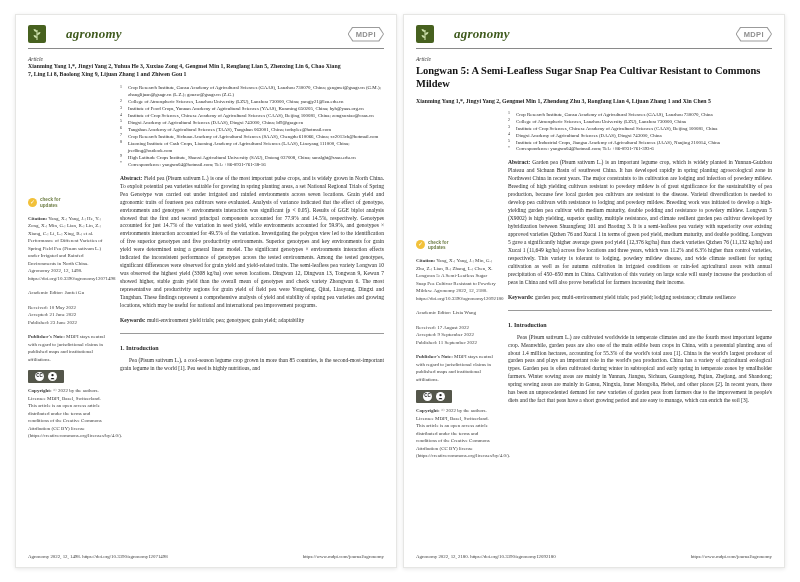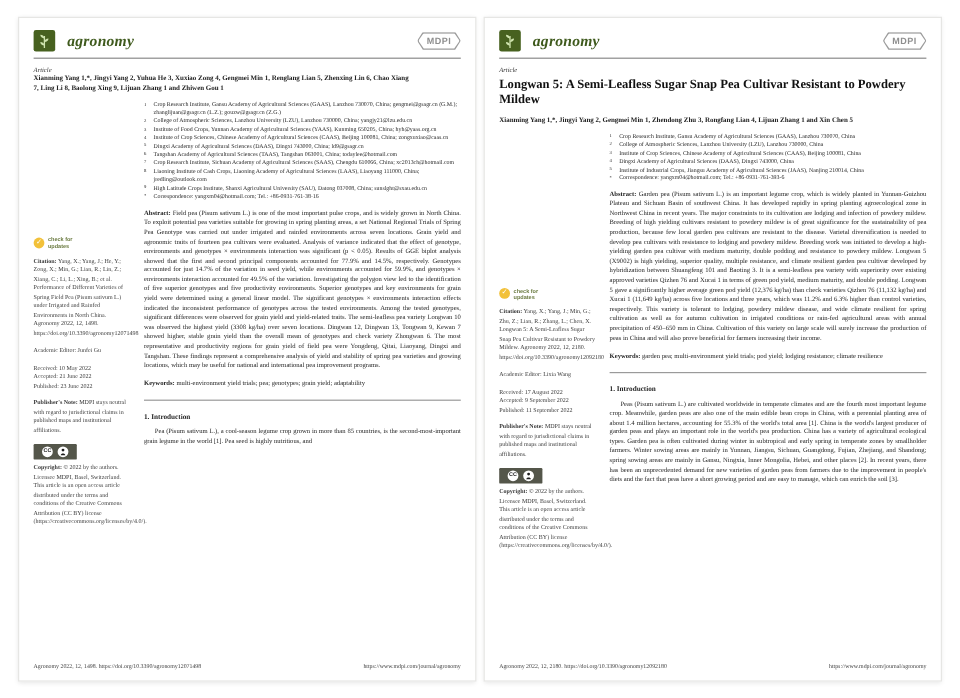--- a/index.html
+++ b/index.html
@@ -9,21 +9,21 @@
     overflow:hidden;
   }
   .spread { display:flex; gap:6px; padding:14px 15px; }
   .page {
     width:382px; height:554px; background:#fff; position:relative;
     border:1px solid #e6e6e4; box-shadow:0 1px 4px rgba(0,0,0,0.10);
     padding:10px 12px 8px 12px; overflow:hidden;
   }
   
   .hdr { display:flex; align-items:center; justify-content:space-between; }
-  .logo-wrap { display:flex; align-items:center; gap:10px; }
+  .logo-wrap { display:flex; align-items:center; gap:20px; }
   .logo-sq { width:18px; height:18px; background:#47611f; border-radius:2px;
     display:flex; align-items:center; justify-content:center; }
   .jname { font-style:italic; font-weight:bold; font-size:13px; color:#3f5a1d; letter-spacing:0.2px; }
   .mdpi-badge { background:#9b9b9b; padding:1px;
     clip-path:polygon(13% 0,87% 0,100% 50%,87% 100%,13% 100%,0 50%);margin-left:40px; }
   .mdpi-inner { background:#fff; padding:2px 7px;
     clip-path:polygon(13% 0,87% 0,100% 50%,87% 100%,13% 100%,0 50%);
     font-family:"Liberation Sans",sans-serif; font-weight:bold; font-size:7.5px; color:#8f8f8f; letter-spacing:0.4px;}
   .hdr-rule { border-top:1px solid #8a8a8a; margin-top:5px; }
   .article-label { font-style:italic; font-size:5.5px; color:#333; margin-top:7px; }
@@ -199,21 +199,21 @@
         </span>
         <span class="jname">agronomy</span>
       </div>
       <div class="mdpi-badge">
         <div class="mdpi-inner">MDPI</div>
       </div>
     </div>
     <div class="hdr-rule"></div>
 
     <div class="article-label">Article</div>
-    <div class="title">Longwan 5: A Semi-Leafless Sugar Snap Pea Cultivar Resistant to Powdery Mildew</div>
+    <div class="title">Longwan 5: A Semi-Leafless Sugar Snap Pea Cultivar Resistant to Commons Mildew</div>
     <div class="authors">Xianming Yang 1,*, Jingyi Yang 2, Gengmei Min 1, Zhendong Zhu 3, Rongfang Lian 4, Lijuan Zhang 1 and Xin Chen 5</div>
 
     <div class="cols">
       <div class="sidebar">
         <div class="sb-block badge-updates">
           <span class="chk-circle">✓</span>
           <span class="chk-txt">
             <span>check for</span><br>
             <span>updates</span>
           </span>

